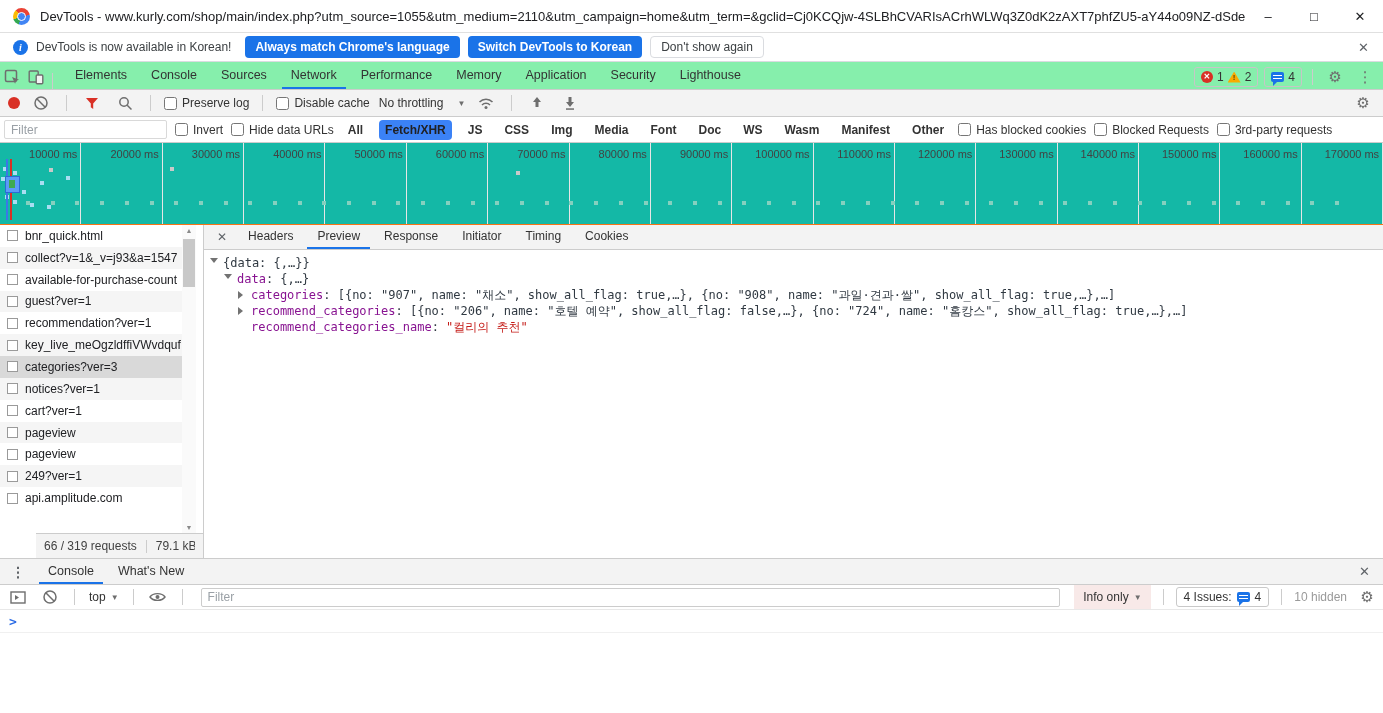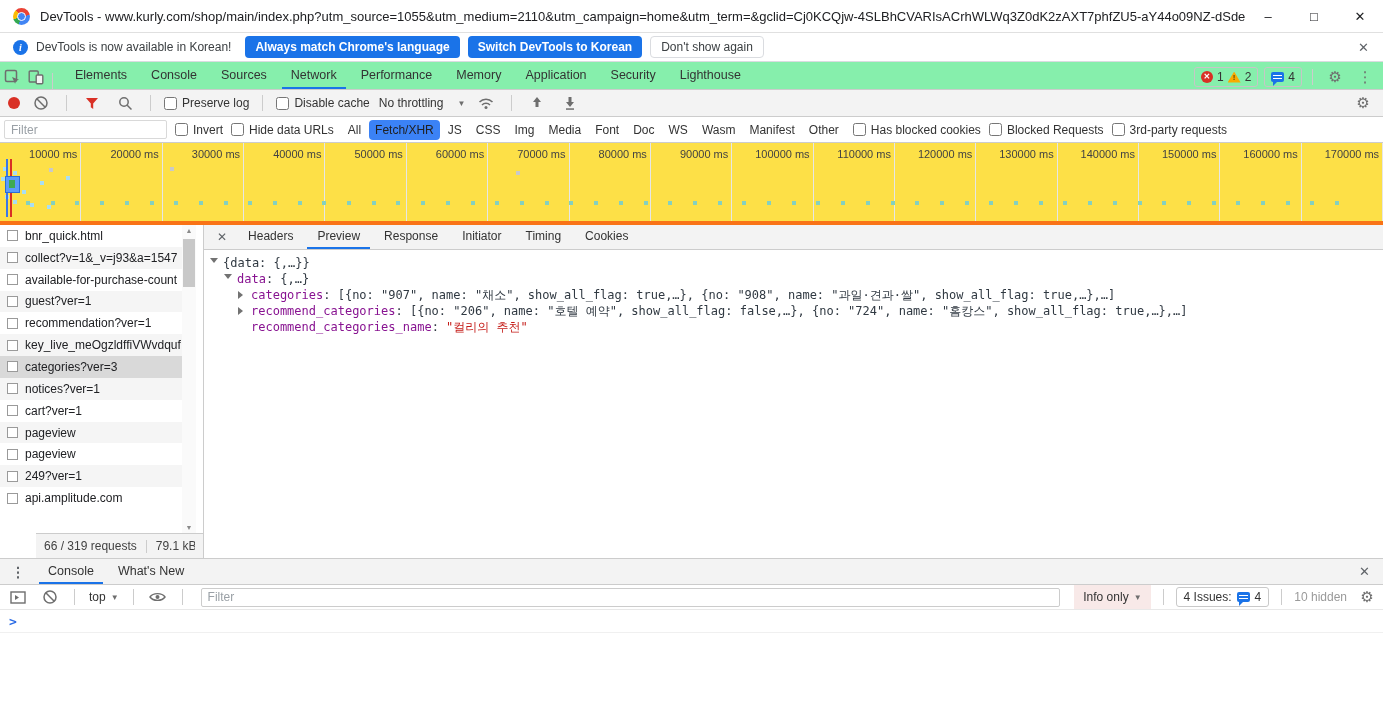--- a/index.html
+++ b/index.html
@@ -65,26 +65,26 @@
   .throttle { display:flex; align-items:center; gap:14px; color:#333; }
   .caret { font-size:8px; color:#6e6e6e; }
   .toolbar-spacer { flex:1; }
 
   
   .filter-row { height:26px; background:#fff; border-bottom:1px solid #ccc;
     display:flex; align-items:center; padding:0 4px; gap:8px; }
   .filter-input { width:163px; height:19px; border:1px solid #d9d9d9; border-radius:2px;
     padding:0 6px; font-family:inherit; font-size:12px; color:#333; }
   .filter-input::placeholder { color:#9aa0a6; }
-  .chips { display:flex; gap:2px; }
+  .chips { display:flex; gap:10px;font-weight:bold; }
   .chip { padding:3px 6px; border-radius:4px; color:#333; }
   .chip.active { background:#3b82f6; color:#202124; }
 
   
-  .overview { height:82px; position:relative; background:#fde047; border-bottom:4px solid #f97316; }
+  .overview { height:82px; position:relative; background:#14b8a6; border-bottom:1px solid #f97316; }
   .ticks { position:absolute; inset:0; display:flex; }
   .seg { flex:1; height:100%; border-right:1px solid #e6e6e6; text-align:right;
     padding:4px 3px 0 0; }
   .seg-label { font-size:11px; color:#424242; }
   .dots-layer { position:absolute; inset:0; }
   .dot { position:absolute; width:4px; height:4px; }
   .dot.teal { background:#85d0bf; }
   .dot.cyan { background:#a9def2; }
   .dot.grey { background:#c9c9c9; }
   .vline { position:absolute; top:16px; bottom:4px; width:2px; }

